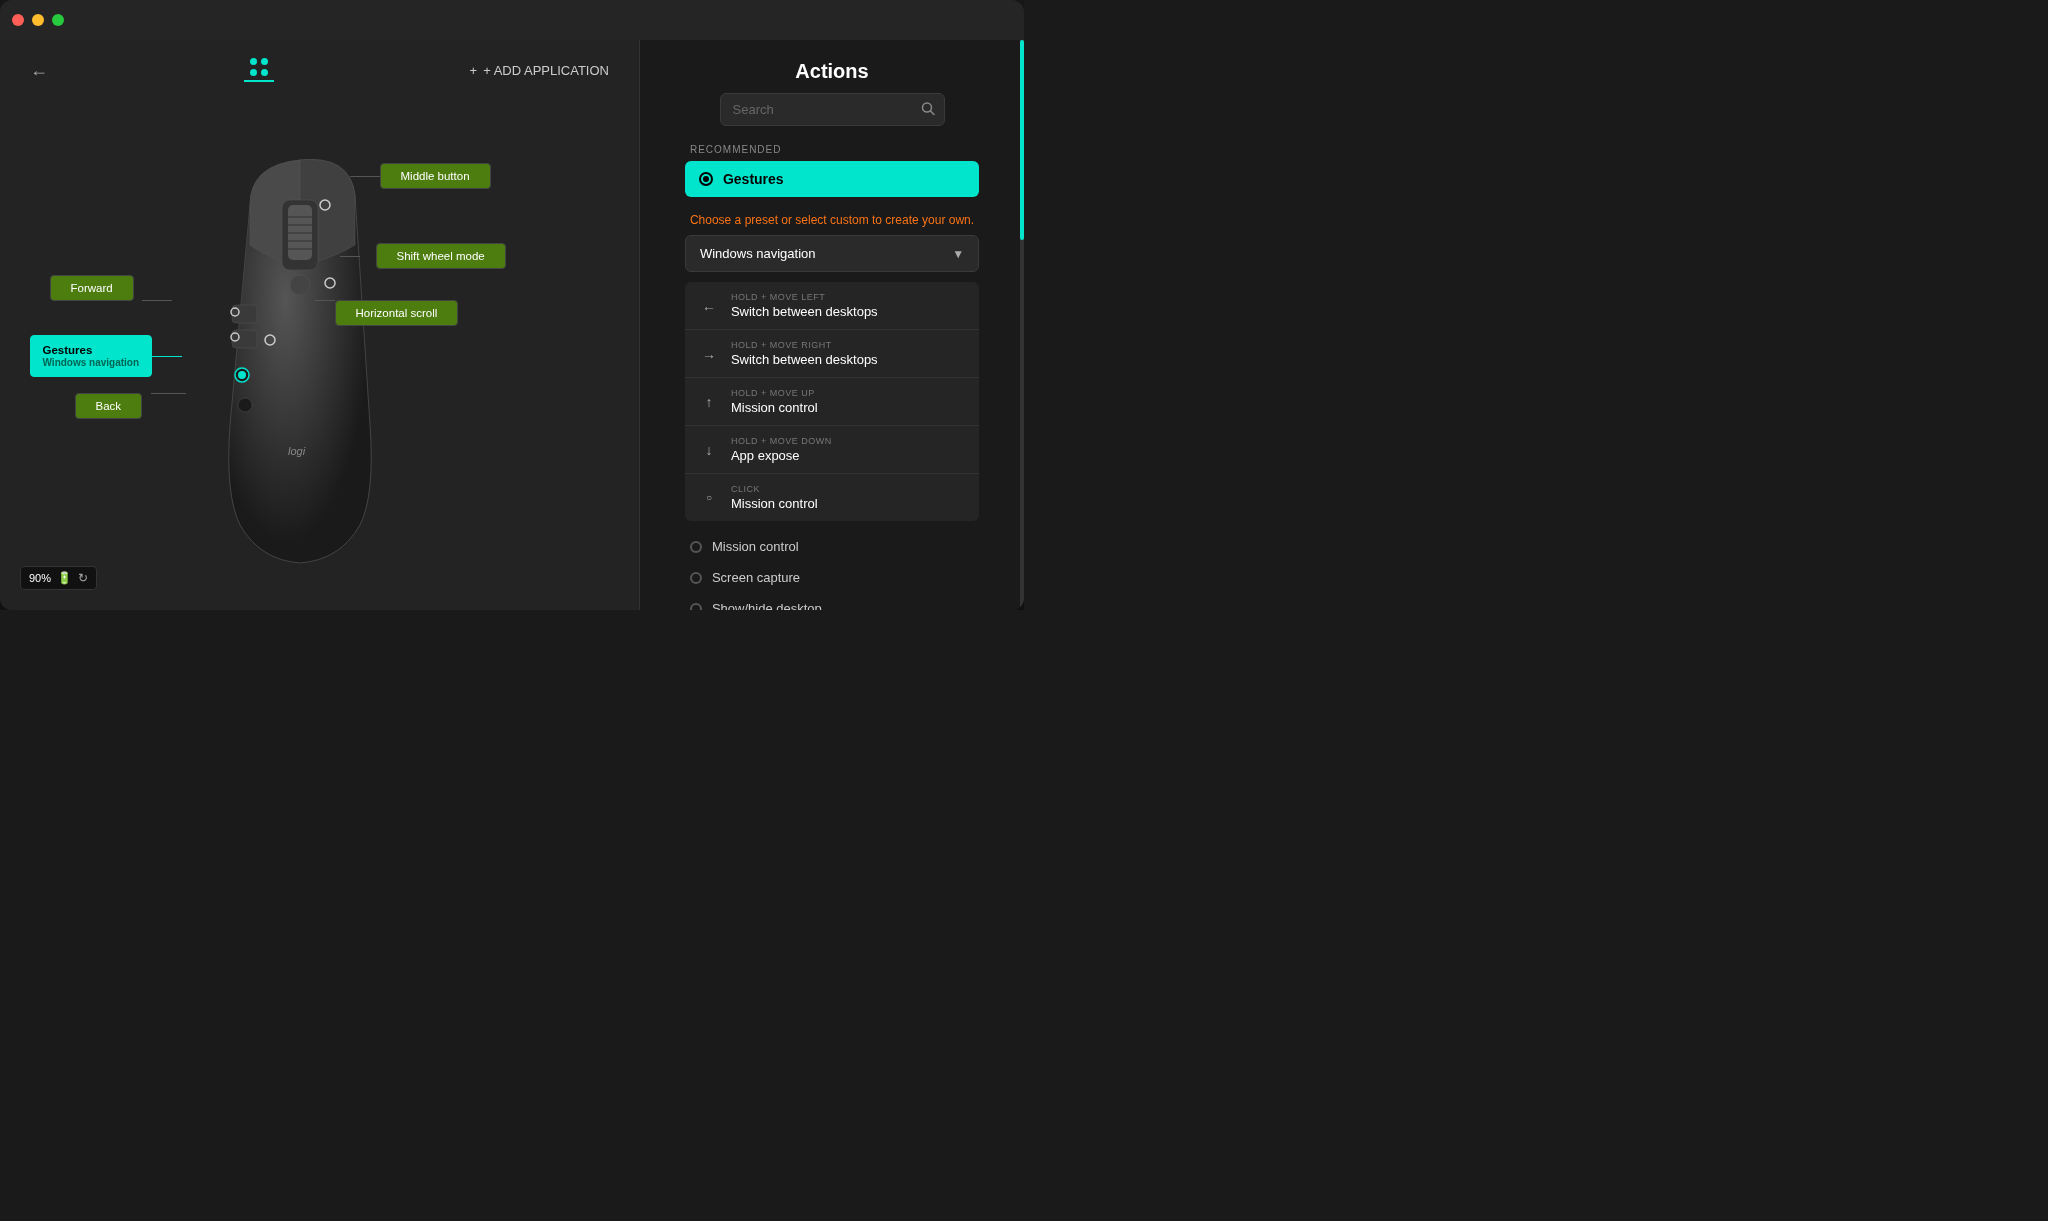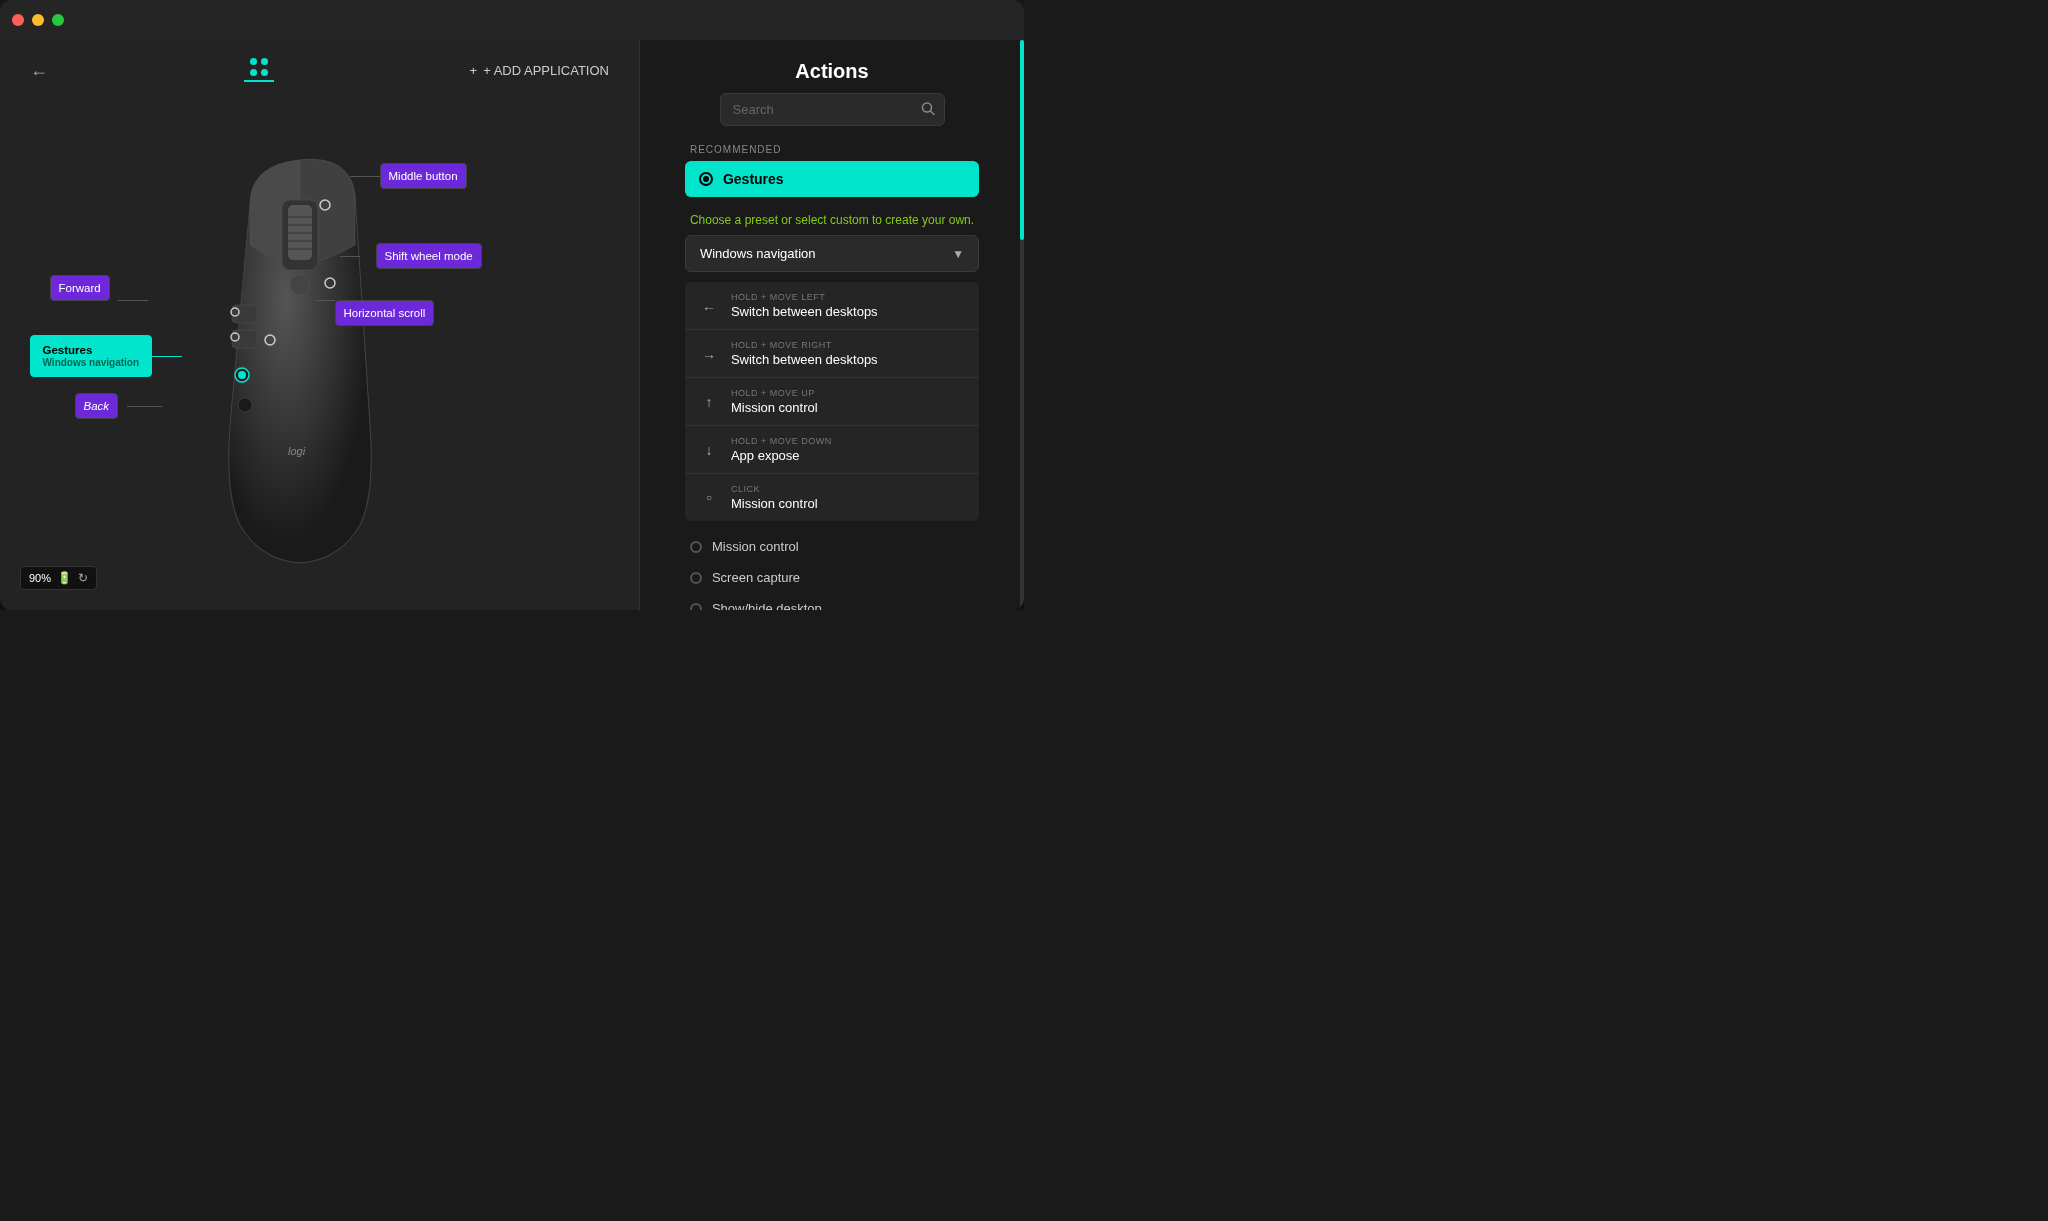--- a/index.html
+++ b/index.html
@@ -196,21 +196,21 @@
       background: #000;
     }
     .gestures-item-label {
       font-size: 14px;
       font-weight: 700;
       color: #000;
     }
     .preset-description {
       padding: 6px 20px 8px 20px;
       font-size: 12px;
-      color: #84cc16;
+      color: #f97316;
     }
     .preset-dropdown {
       margin: 0 15px 10px 15px;
       background: #2a2a2a;
       border: 1px solid #3a3a3a;
       border-radius: 6px;
       padding: 10px 14px;
       display: flex;
       align-items: center;
       justify-content: space-between;
@@ -294,24 +294,24 @@
     .right-panel-scroll {
       flex: 1;
       overflow-y: auto;
       overflow-x: hidden;
       position: relative;
     }
     .right-panel-scroll::-webkit-scrollbar { width: 4px; }
     .right-panel-scroll::-webkit-scrollbar-track { background: #222; }
     .right-panel-scroll::-webkit-scrollbar-thumb { background: #00e5cc; border-radius: 2px; }
     .callout-box {
-      background: #6d28d9;
+      background: #4d7c0f;
       color: #fff;
       font-size: 11.5px;
-      padding: 6px 8px;
+      padding: 6px 20px;
       border-radius: 4px;
       white-space: nowrap;
       border: 1px solid #444;
     }
     .callout-box.active-callout {
       background: #00e5cc;
       color: #000;
       font-weight: 700;
       border: 1px solid #00e5cc;
       padding: 8px 12px;
@@ -445,21 +445,21 @@
             <div style="display:flex; align-items:center; gap:0;">
               <div class="callout-box active-callout">
                 <span>Gestures</span>
                 <span class="sub-label">Windows navigation</span>
               </div>
               <div style="height:1px; width:30px; background:#00e5cc;"></div>
             </div>
           </div>
 
           <div style="position:absolute; top:268px; left:55px;">
-            <div style="display:flex; align-items:center; gap:9px;font-style:italic;">
+            <div style="display:flex; gap:9px;">
               <div class="callout-box">Back</div>
               <div style="height:1px; width:35px; background:#555;"></div>
             </div>
           </div>
 
         </div>
 
         <div class="battery-bar">
           <span>90%</span>
           <span class="battery-icon">🔋</span>

